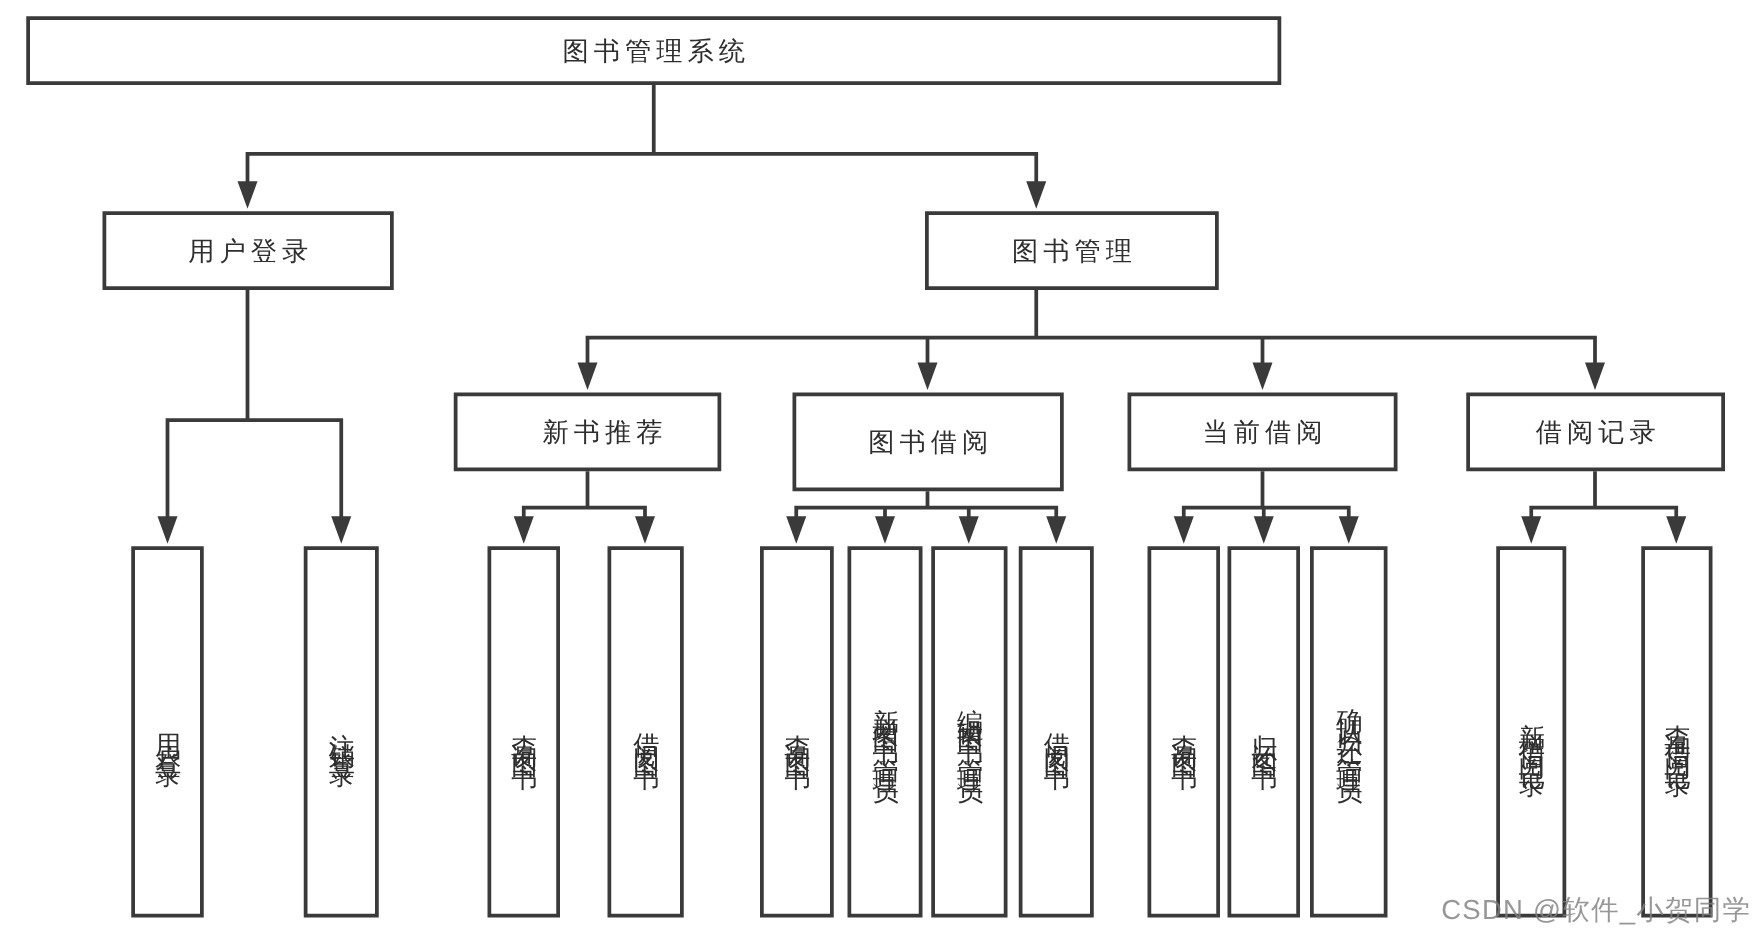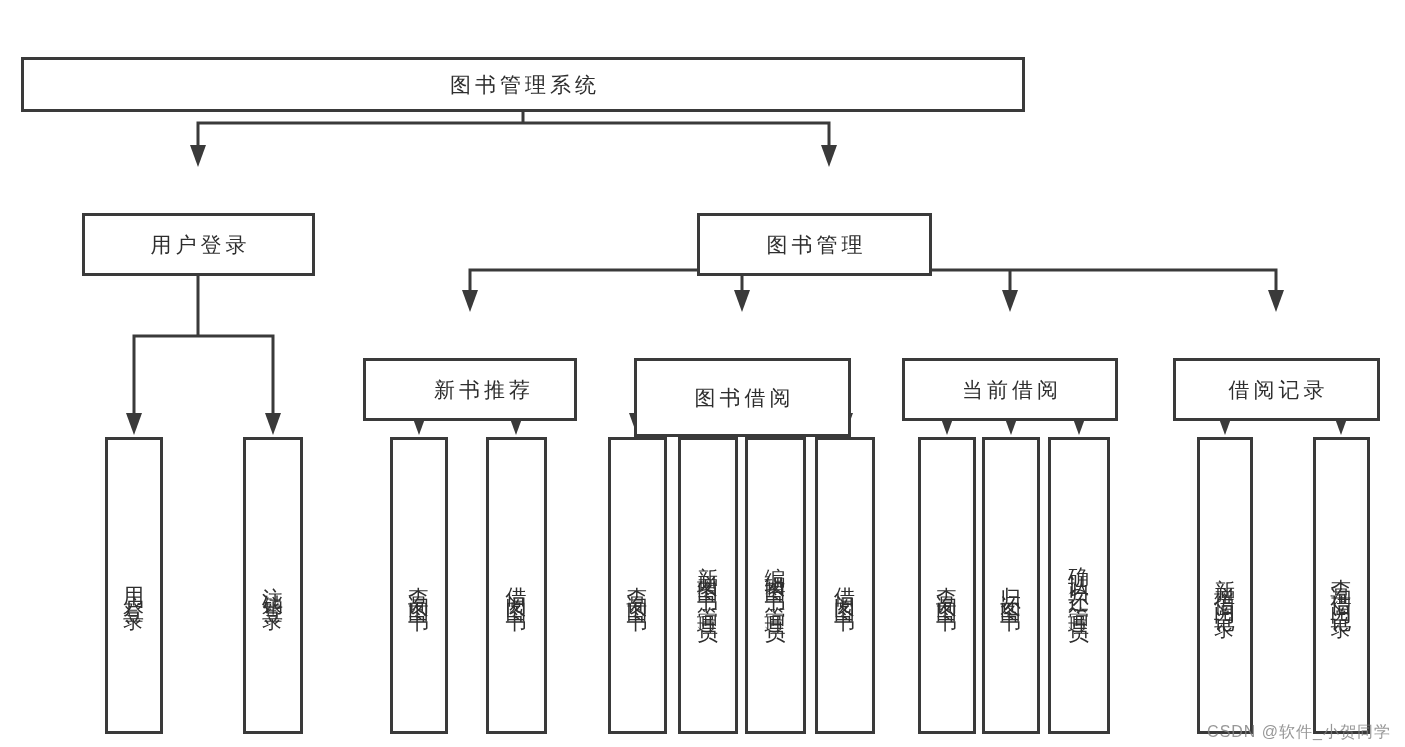--- a/index.html
+++ b/index.html
@@ -29,46 +29,46 @@
     background: #ffffff;
     display: flex;
     align-items: center;
     justify-content: center;
     color: #2e2e2e;
     font-size: 21px;
     letter-spacing: 4px;
     text-indent: 4px;
     white-space: nowrap;
   }
-  .node.hbox { z-index: 2; margin-top: 44px; }
+  .node.hbox { z-index: 2; }
   .node.leaf {
     top: 437px;
     height: 297px;
     writing-mode: vertical-rl;
     letter-spacing: 8px;
     text-indent: 0;
     line-height: 1.1;
     font-size: 21px;
     z-index: 2;
     white-space: normal;
   }
   #watermark {
     position: absolute;
-    right: 14px;
+    right: 4px;
     bottom: 4px;
-    font-size: 16px;
+    font-size: 22px;
     color: rgba(128,128,128,0.82);
     letter-spacing: 1px;
     z-index: 5;
     white-space: nowrap;
   }
   
   #n-root        { left: 21px;   top: 13px;  width: 1004px; height: 55px; }
   #n-user-login  { left: 82px;   top: 169px; width: 233px;  height: 63px; }
-  #n-book-mgmt   { left: 697px;  top: 169px; width: 235px;  height: 63px; }
+  #n-book-mgmt   { left: 740px;  top: 169px; width: 235px;  height: 63px; }
   #n-new-book    { left: 363px;  top: 314px; width: 214px;  height: 63px; padding-left: 24px; }
   #n-book-borrow { left: 634px;  top: 314px; width: 217px;  height: 79px; }
   #n-cur-borrow  { left: 902px;  top: 314px; width: 216px;  height: 63px; }
   #n-borrow-rec  { left: 1173px; top: 314px; width: 207px;  height: 63px; }
   
   #l-a1 { left: 105px;  width: 58px; }
   #l-a2 { left: 243px;  width: 60px; }
   #l-b1 { left: 390px;  width: 58px; }
   #l-b2 { left: 486px;  width: 61px; }
   #l-c1 { left: 608px;  width: 59px; }

